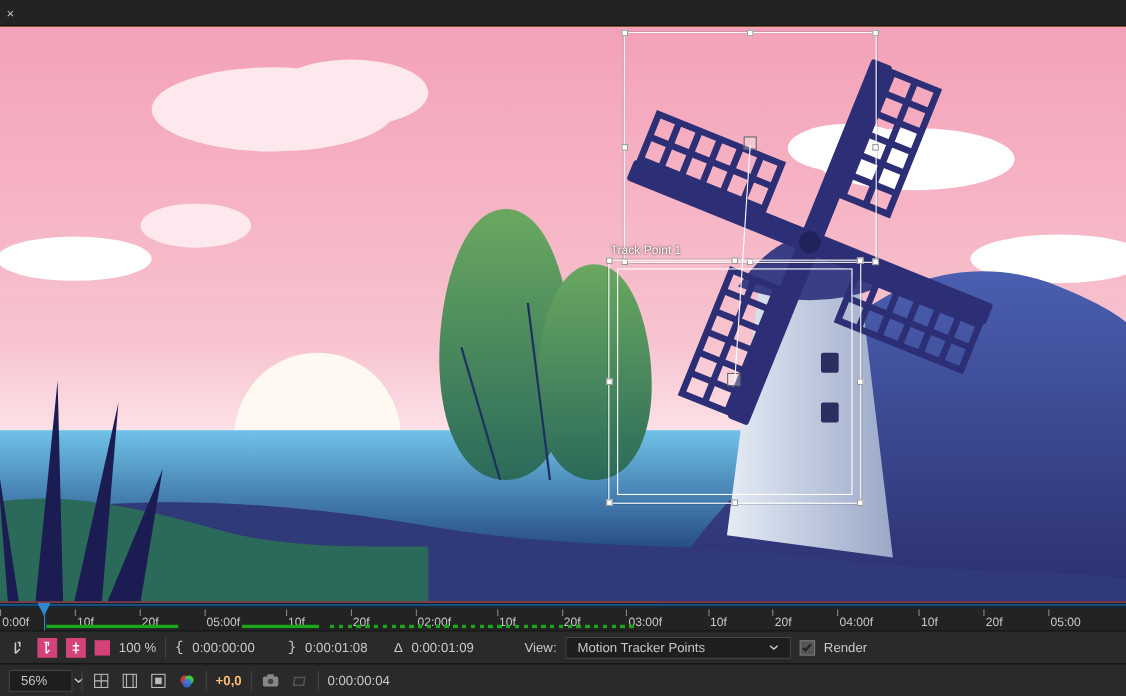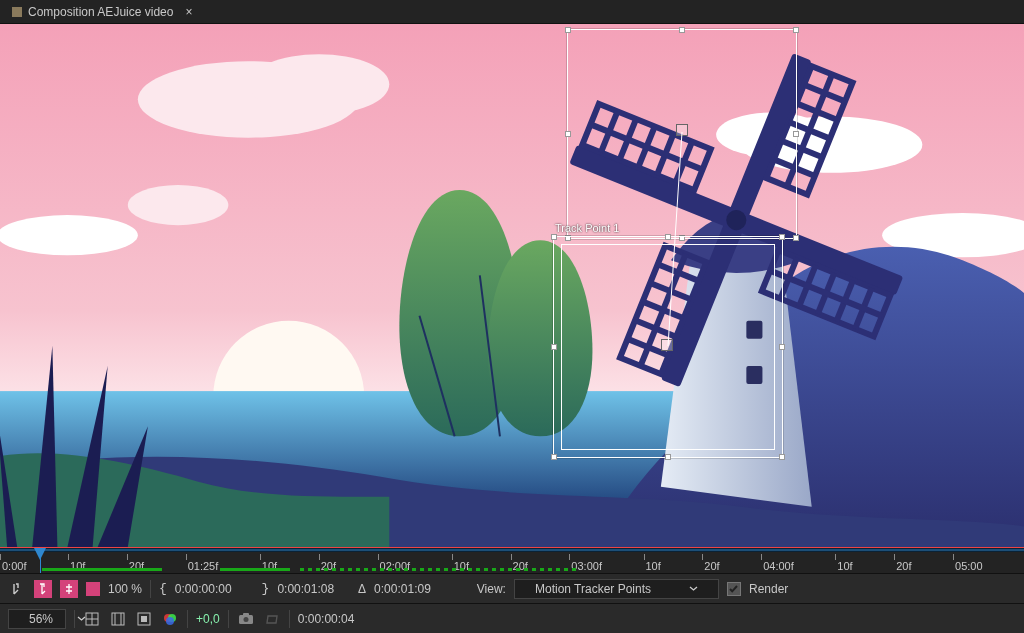--- a/index.html
+++ b/index.html
@@ -38,37 +38,33 @@
   .playhead .head { position:absolute; top:0; left:-6px; width:12px; height:12px; background:#2f88d0; clip-path:polygon(0 0,100% 0,50% 100%); }
   .playhead .line { position:absolute; top:0; bottom:0; left:0; width:1px; background:#2f88d0; }
   .green-seg { position:absolute; top:20px; height:3px; background:#18a818; }
   .green-dash { position:absolute; top:20px; height:3px; background-image:repeating-linear-gradient(90deg,#18a818 0 4px,transparent 4px 8px); }
 
   
   .bar { display:flex; align-items:center; height:30px; background:#2a2a2a; border-top:1px solid #111; gap:8px; padding:0 8px; }
   .bar .sep { width:1px; height:18px; background:#444; }
   .iconbtn { display:inline-flex; align-items:center; justify-content:center; width:18px; height:18px; cursor:pointer; }
   .pink-btn { width:18px; height:18px; background:#d4427a; display:inline-flex; align-items:center; justify-content:center; }
-  .dropdown { display:flex; align-items:center; justify-content:space-between; background:#1e1e1e; border:1px solid #444; padding:0 20px; height:20px; cursor:pointer; gap:24px; }
+  .dropdown { display:flex; align-items:center; justify-content:space-between; background:#1e1e1e; border:1px solid #444; padding:0 10px; height:20px; cursor:pointer; gap:24px; }
   .checkbox { width:14px; height:14px; background:#555; border:1px solid #777; display:inline-flex; align-items:center; justify-content:center; }
   .checkbox svg { display:block; }
-  .blue-num { color:#86efac; }
+  .blue-num { color:#fdba74;font-weight:bold; }
   .muted { color:#888; }
   .curly { font-family: "Courier New", monospace; font-size:13px; }
 </style>
 </head>
 <body>
 
 <div class="frame">
 
   <div class="tabs">
-    <div class="tab">
-      <span class="swatch" style="background:#8a7a5c"></span>
-      <span class="label">Composition AEJuice video</span>
-    </div>
     <span class="close">×</span>
   </div>
 
   <div class="viewer">
     <div class="art">
       <svg viewBox="0 0 1024 520" preserveAspectRatio="xMidYMid slice">
         <defs>
           <linearGradient id="sky" x1="0" y1="0" x2="0" y2="1">
             <stop offset="0" stop-color="#f4a1b8"></stop>
             <stop offset="0.75" stop-color="#f7c3cf"></stop>
@@ -213,21 +209,21 @@
       <line x1="682" y1="108" x2="668" y2="322" stroke="#fff" stroke-width="1"></line>
     </svg>
   </div>
 
   <div class="ruler-area">
     <div class="range-bar"></div>
     <div class="ruler" id="ruler">
         <div class="tick"><span>0:00f</span></div>
         <div class="tick"><span>10f</span></div>
         <div class="tick"><span>20f</span></div>
-        <div class="tick"><span>01:25f</span></div>
+        <div class="tick"><span>05:00f</span></div>
         <div class="tick"><span>10f</span></div>
         <div class="tick"><span>20f</span></div>
         <div class="tick"><span>02:00f</span></div>
         <div class="tick"><span>10f</span></div>
         <div class="tick"><span>20f</span></div>
         <div class="tick"><span>03:00f</span></div>
         <div class="tick"><span>10f</span></div>
         <div class="tick"><span>20f</span></div>
         <div class="tick"><span>04:00f</span></div>
         <div class="tick"><span>10f</span></div>

